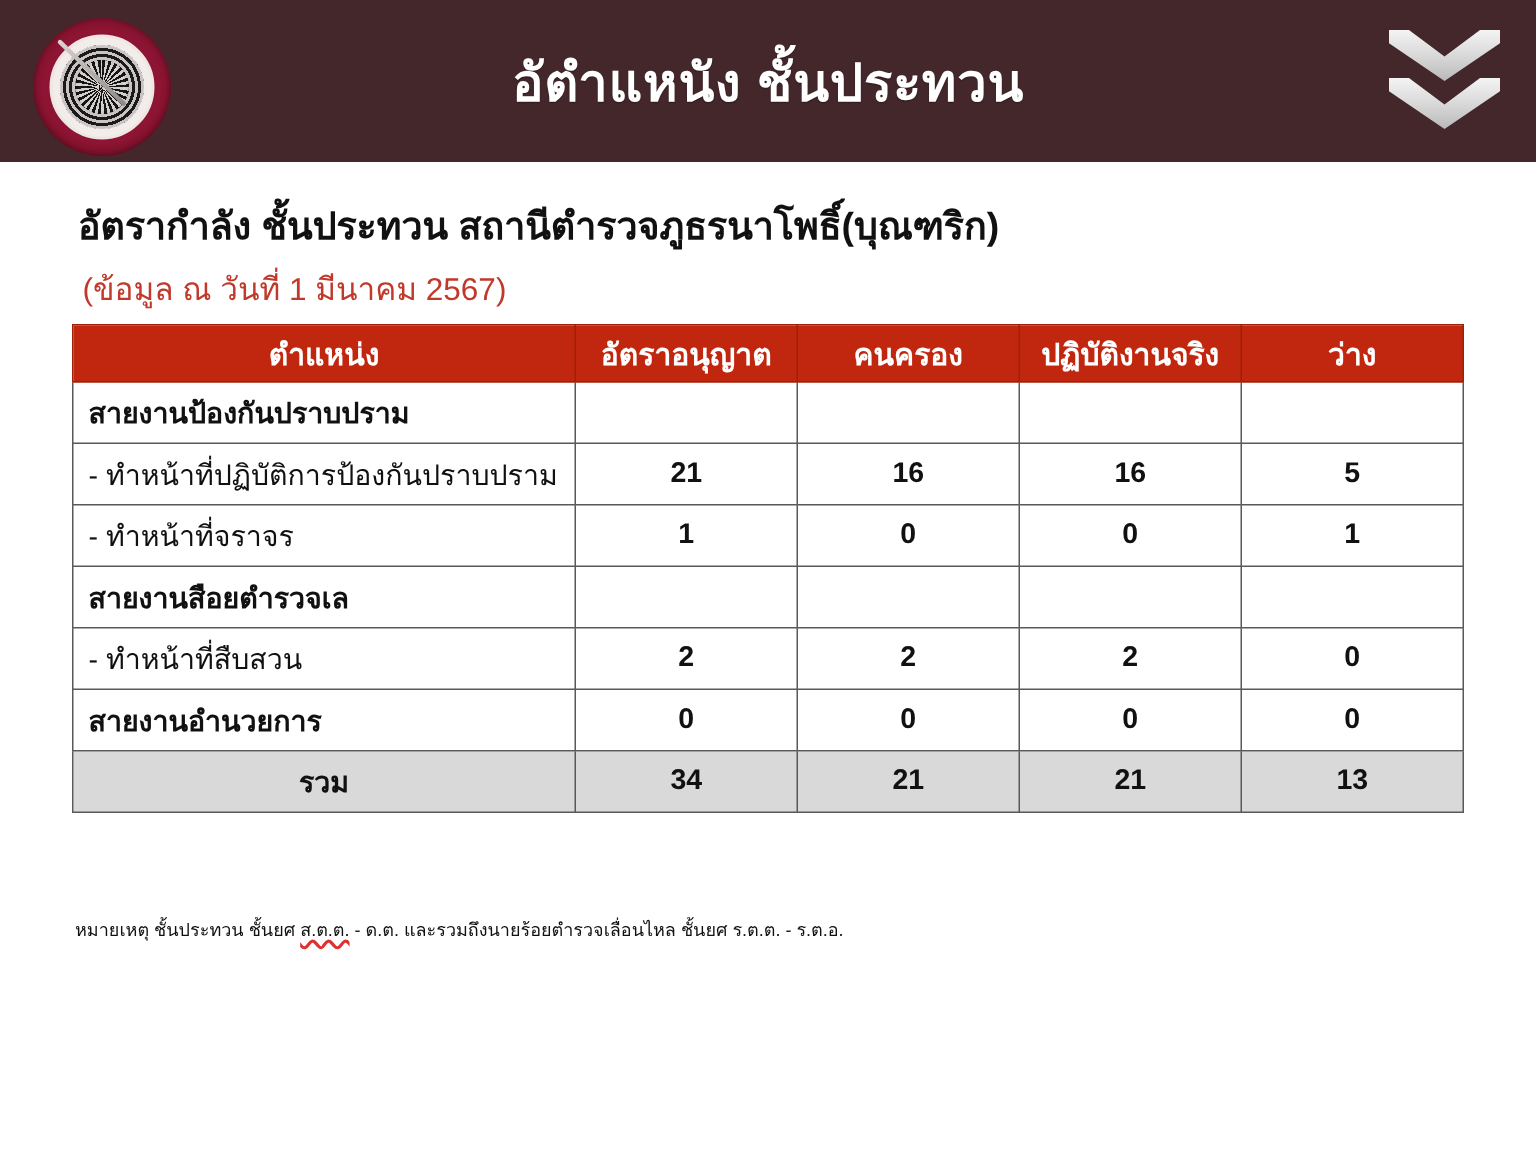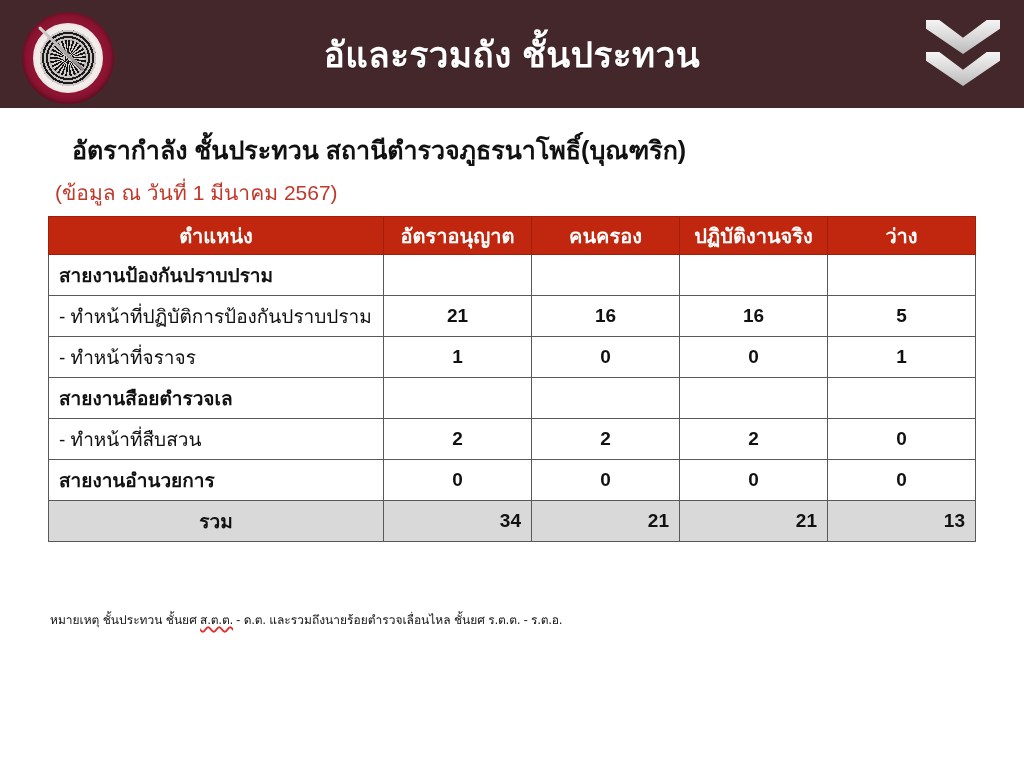--- a/index.html
+++ b/index.html
@@ -136,21 +136,20 @@
   }
 
   .subtitle {
     position: absolute;
     left: 52px;
     top: 22px;
     font-size: 25px;
     font-weight: 700;
     color: #111111;
     white-space: nowrap;
-    margin-left: 20px;
   }
 
   .as-of {
     position: absolute;
     left: 55px;
     top: 68px;
     font-size: 21px;
     font-weight: 400;
     color: #c0392b;
     white-space: nowrap;
@@ -201,21 +200,20 @@
   td.num {
     text-align: center;
     font-weight: 700;
   }
 
   tr.group td.pos { font-weight: 700; }
 
   tr.total td {
     background: #d9d9d9;
     font-weight: 700;
-    text-align: right;
   }
   tr.total td.pos {
     text-align: center;
   }
 
   .footnote {
     position: absolute;
     left: 50px;
     top: 502px;
     font-size: 12px;
@@ -236,21 +234,21 @@
   <div class="header-band"></div>
 
   <div class="logo">
     <div class="logo-disc"></div>
     <div class="logo-ring-outer"></div>
     <div class="logo-ring-inner"></div>
     <div class="logo-core"></div>
     <div class="logo-staff"></div>
   </div>
 
-  <div class="header-title">อัและรวมถัง ชั้นประทวน</div>
+  <div class="header-title">อัตำแหนัง ชั้นประทวน</div>
 
   <div class="chevron-badge">
     <div class="chev chev-1"></div>
     <div class="chev chev-2"></div>
   </div>
 
   <div class="body-area">
 
     <div class="subtitle">อัตรากำลัง ชั้นประทวน สถานีตำรวจภูธรนาโพธิ์(บุณฑริก)</div>
     <div class="as-of">(ข้อมูล ณ วันที่  1 มีนาคม 2567)</div>

